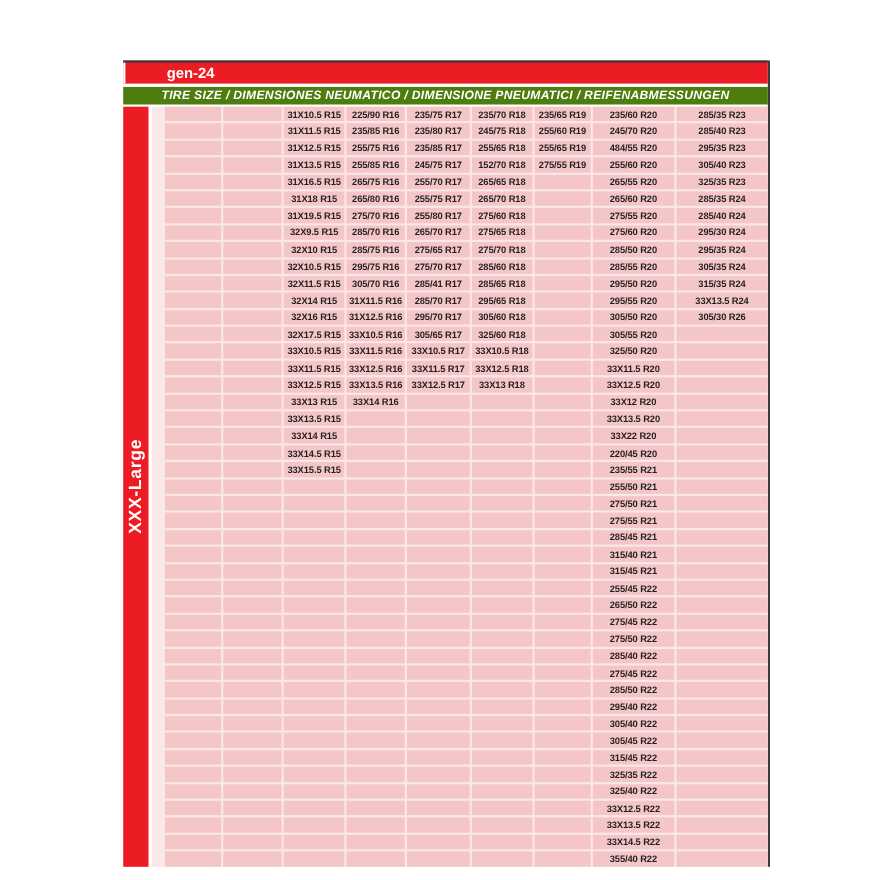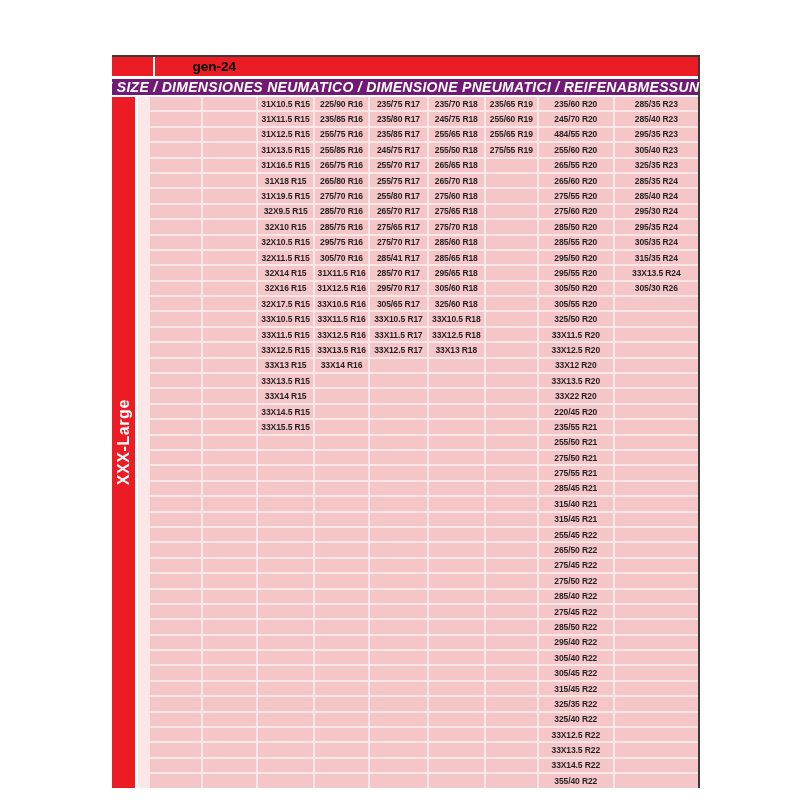--- a/index.html
+++ b/index.html
@@ -38,37 +38,36 @@
     white-space: nowrap;
   }
   .edition-cell {
     width: 87px;
     box-sizing: border-box;
     border-left: 2px solid #ffffff;
     display: flex;
     align-items: center;
     justify-content: flex-end;
     padding-right: 4px;
-    color: #000000;
+    color: #ffffff;
     font-weight: bold;
     font-size: 13.5px;
     white-space: nowrap;
-    margin-left: 41px;
   }
   .subtitle-band {
     margin-top: 3px;
     height: 16px;
-    background: #701a75;
+    background: #4d7c0f;
     display: flex;
     align-items: center;
     justify-content: center;
     color: #ffffff;
     font-weight: bold;
     font-style: italic;
-    font-size: 14px;
+    font-size: 11px;
     letter-spacing: 0.3px;
     white-space: nowrap;
   }
   .table-area {
     margin-top: 2px;
     display: flex;
   }
   .side-bar {
     width: 23px;
     margin-right: 3px;
@@ -146,21 +145,21 @@
         <div class="cell">235/85 R17</div>
         <div class="cell">255/65 R18</div>
         <div class="cell">255/65 R19</div>
         <div class="cell">484/55 R20</div>
         <div class="cell">295/35 R23</div>
         <div class="cell"></div>
         <div class="cell"></div>
         <div class="cell">31X13.5 R15</div>
         <div class="cell">255/85 R16</div>
         <div class="cell">245/75 R17</div>
-        <div class="cell">255/50 R18</div>
+        <div class="cell">152/70 R18</div>
         <div class="cell">275/55 R19</div>
         <div class="cell">255/60 R20</div>
         <div class="cell">305/40 R23</div>
         <div class="cell"></div>
         <div class="cell"></div>
         <div class="cell">31X16.5 R15</div>
         <div class="cell">265/75 R16</div>
         <div class="cell">255/70 R17</div>
         <div class="cell">265/65 R18</div>
         <div class="cell"></div>

